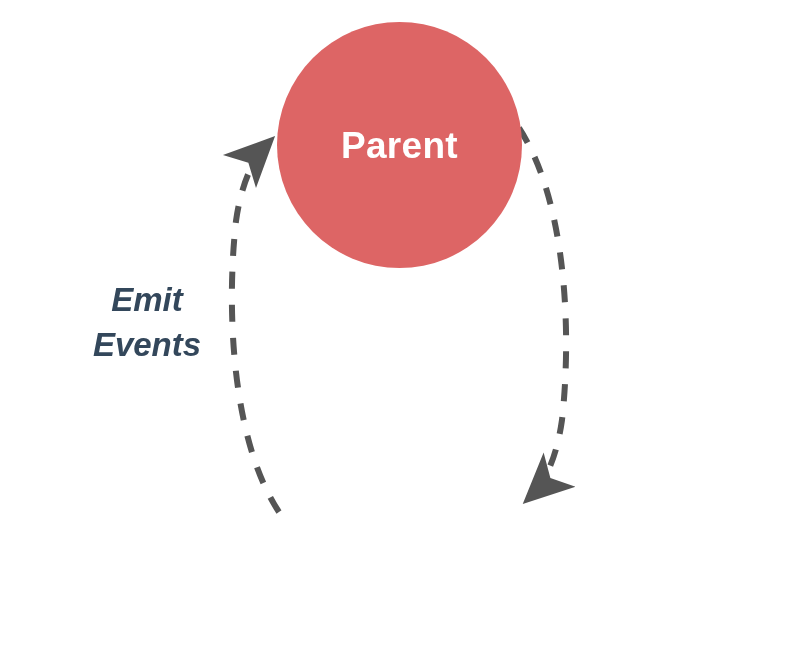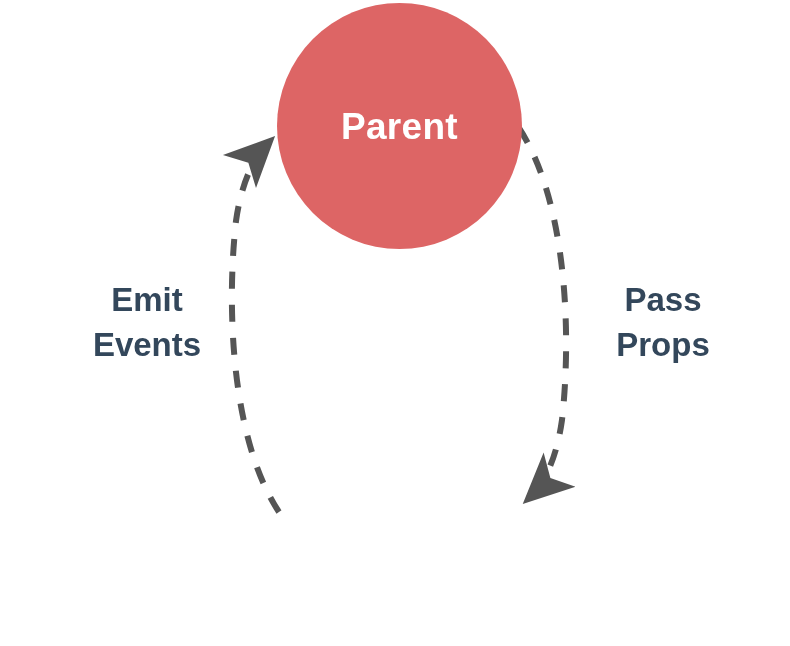--- a/index.html
+++ b/index.html
@@ -28,39 +28,40 @@
   .node-label {
     color: #ffffff;
     font-weight: bold;
     font-size: 37px;
     letter-spacing: 0.3px;
     line-height: 1;
     user-select: none;
   }
   #node-parent {
     left: 277px;
-    top: 3px;
+    top: 22px;
     width: 245px;
     height: 246px;
   }
   #node-child {
     left: 277px;
     top: 385px;
     width: 245px;
     height: 246px;
   }
   .edge-label {
     position: absolute;
     color: #33475b;
     font-weight: bold;
     font-size: 33px;
     line-height: 1.35;
     text-align: center;
     user-select: none;
     white-space: pre-line;
+    font-style: italic;
   }
   #label-emit-events {
     left: 40px;
     top: 278px;
     width: 214px;
   }
   #label-pass-props {
     left: 556px;
     top: 278px;
     width: 214px;
@@ -94,16 +95,14 @@
   </svg>
 
   <div class="node" id="node-parent" style="background:#dd6565;">
     <span class="node-label">Parent</span>
   </div>
 
 
   <div class="edge-label" id="label-emit-events">Emit
 Events</div>
 
-  <div class="edge-label" id="label-pass-props">Pass
-Props</div>
 
 </div>
 
 </body></html>

